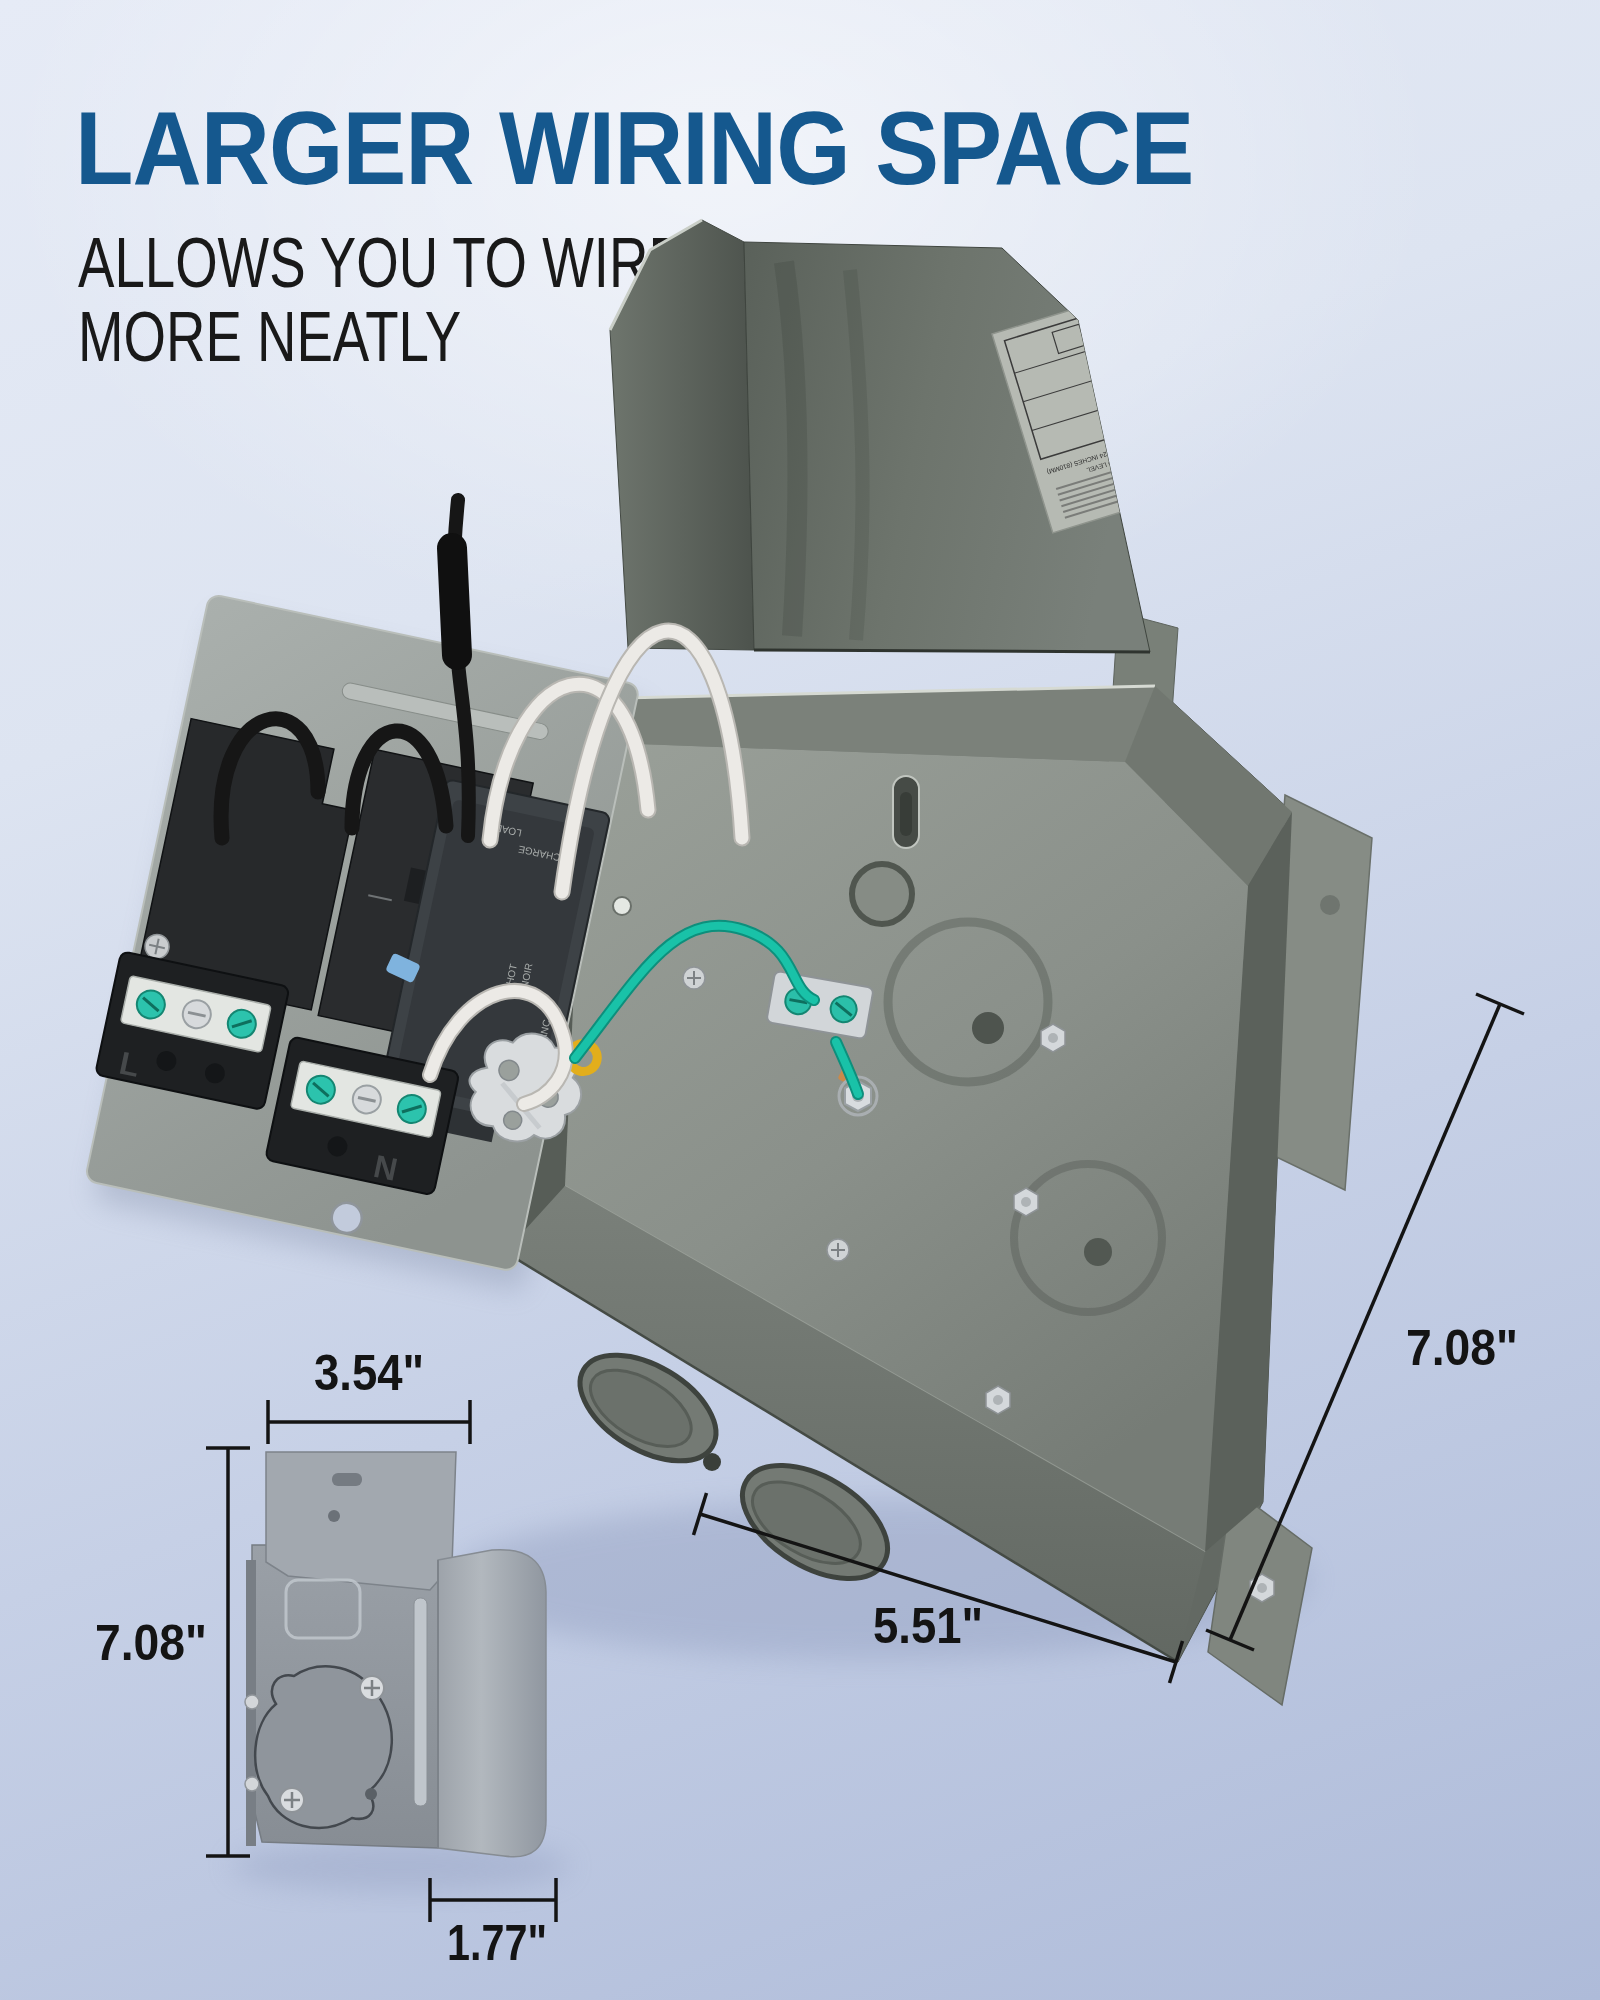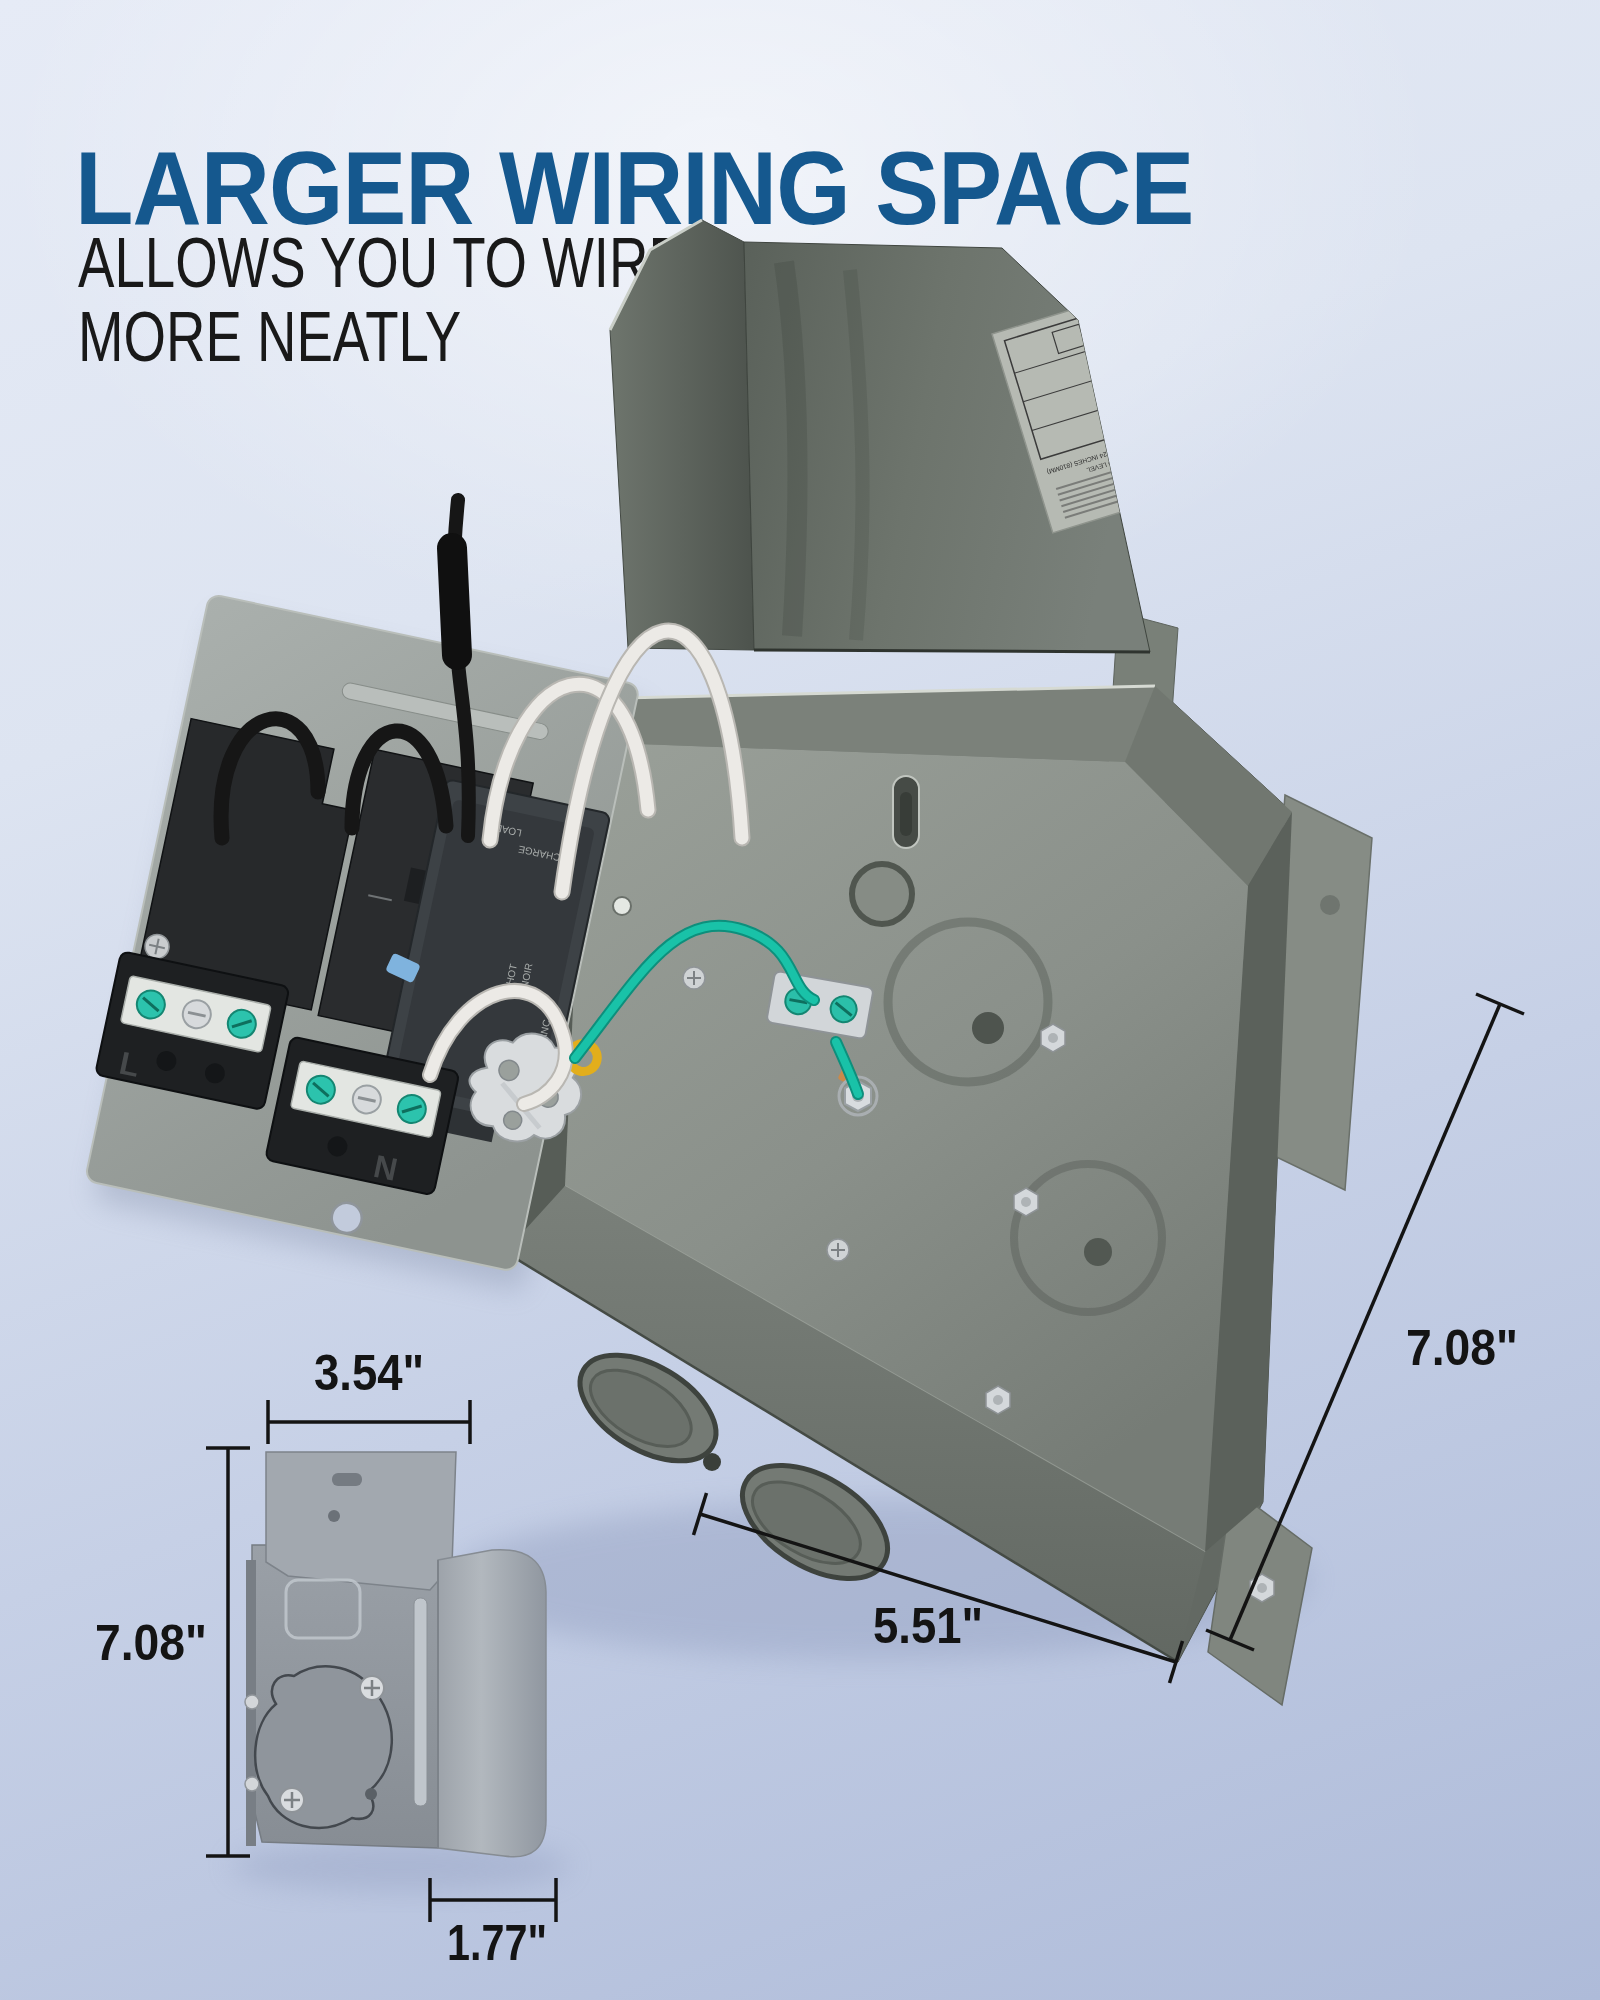--- a/index.html
+++ b/index.html
@@ -3,21 +3,21 @@
 <meta charset="utf-8">
 <style>
   html,body{margin:0;padding:0;}
   body{
     width:1600px;height:2000px;overflow:hidden;position:relative;
     background:
       radial-gradient(1200px 800px at 45% 8%, rgba(255,255,255,.55), rgba(255,255,255,0) 60%),
       linear-gradient(160deg,#e6ebf6 0%,#dde4f1 30%,#c6d0e6 62%,#aebbd9 100%);
     font-family:"Liberation Sans", sans-serif;
   }
-  .hdr{position:absolute;left:75px;top:96px;margin-top:40px;}
+  .hdr{position:absolute;left:75px;top:96px;}
   .title{
     font-size:104px;line-height:1;font-weight:700;letter-spacing:-1px;
     color:#15588E;transform:scaleX(.92);transform-origin:left top;white-space:nowrap;
   }
   .subtitle{
     position:absolute;left:78px;top:226px;font-size:70px;line-height:1.06;font-weight:400;
     color:#191919;transform:scaleX(.78);transform-origin:left top;white-space:nowrap;letter-spacing:0;
   }
   svg{position:absolute;left:0;top:0;}
   .dimtxt{font-family:"Liberation Sans",sans-serif;font-weight:700;fill:#141414;font-size:50px;}

